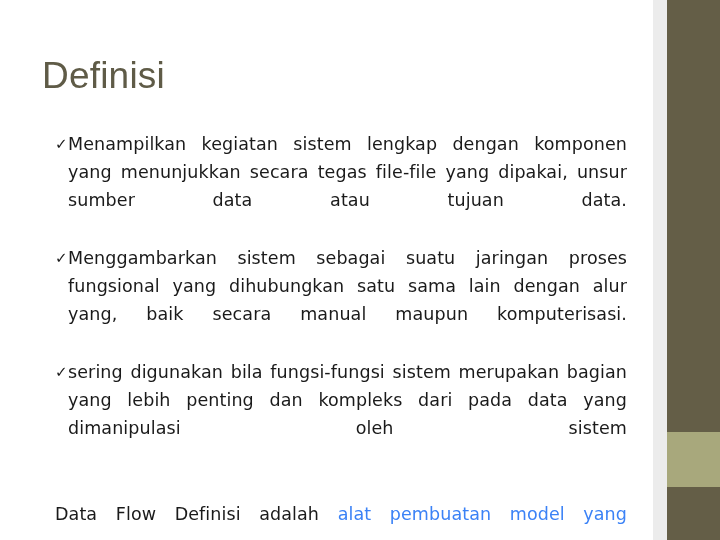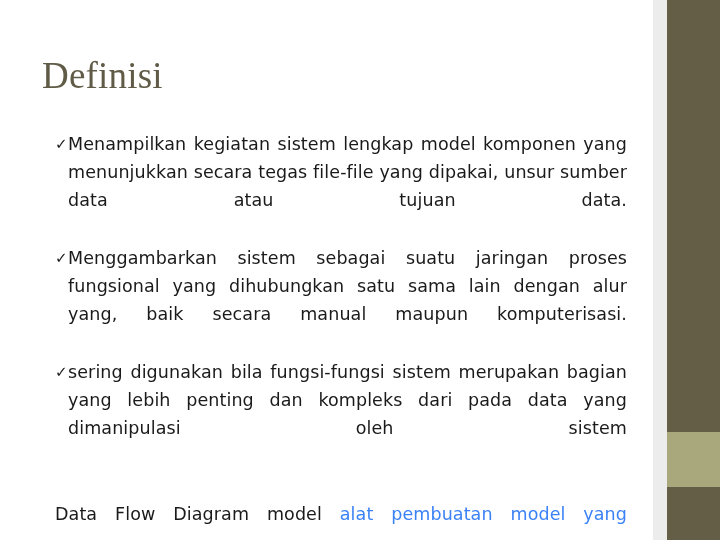--- a/index.html
+++ b/index.html
@@ -50,21 +50,21 @@
     right: 53px;
     width: 14px;
     height: 540px;
     background: #ECECEC;
   }
   
   .title {
     position: absolute;
     left: 42px;
     top: 54px;
-    font-family: Liberation Serif, serif;
+    font-family: Liberation Sans, sans-serif;
     font-size: 37px;
     line-height: 44px;
     color: #5F5B47;
     letter-spacing: 0.2px;
     white-space: nowrap;
   }
   
   .content {
     position: absolute;
     left: 55px;
@@ -131,32 +131,32 @@
     <div class="rail-light"></div>
     <div class="rail-dark rail-bottom"></div>
   </div>
 
   <div class="title">Definisi</div>
 
   <div class="content">
 
     <div class="bullet">
       <span class="check">✓</span>
-      <span class="btext">Menampilkan kegiatan sistem lengkap model komponen yang menunjukkan secara tegas file-file yang dipakai, unsur sumber data atau tujuan data.</span>
+      <span class="btext">Menampilkan kegiatan sistem lengkap dengan komponen yang menunjukkan secara tegas file-file yang dipakai, unsur sumber data atau tujuan data.</span>
     </div>
 
     <div class="bullet">
       <span class="check">✓</span>
       <span class="btext">Menggambarkan sistem sebagai suatu jaringan proses fungsional yang dihubungkan satu sama lain dengan alur yang, baik secara manual maupun komputerisasi.</span>
     </div>
 
     <div class="bullet">
       <span class="check">✓</span>
       <span class="btext">sering digunakan bila fungsi-fungsi sistem merupakan bagian yang lebih penting dan kompleks dari pada data yang dimanipulasi oleh sistem</span>
     </div>
 
     <div class="closing">
-      <span class="closing-line1"><span>Data Flow Diagram model </span><span class="accent">alat pembuatan model yang</span></span>
+      <span class="closing-line1"><span>Data Flow Definisi adalah </span><span class="accent">alat pembuatan model yang</span></span>
 
     </div>
 
   </div>
 </div>
 
 </body></html>

